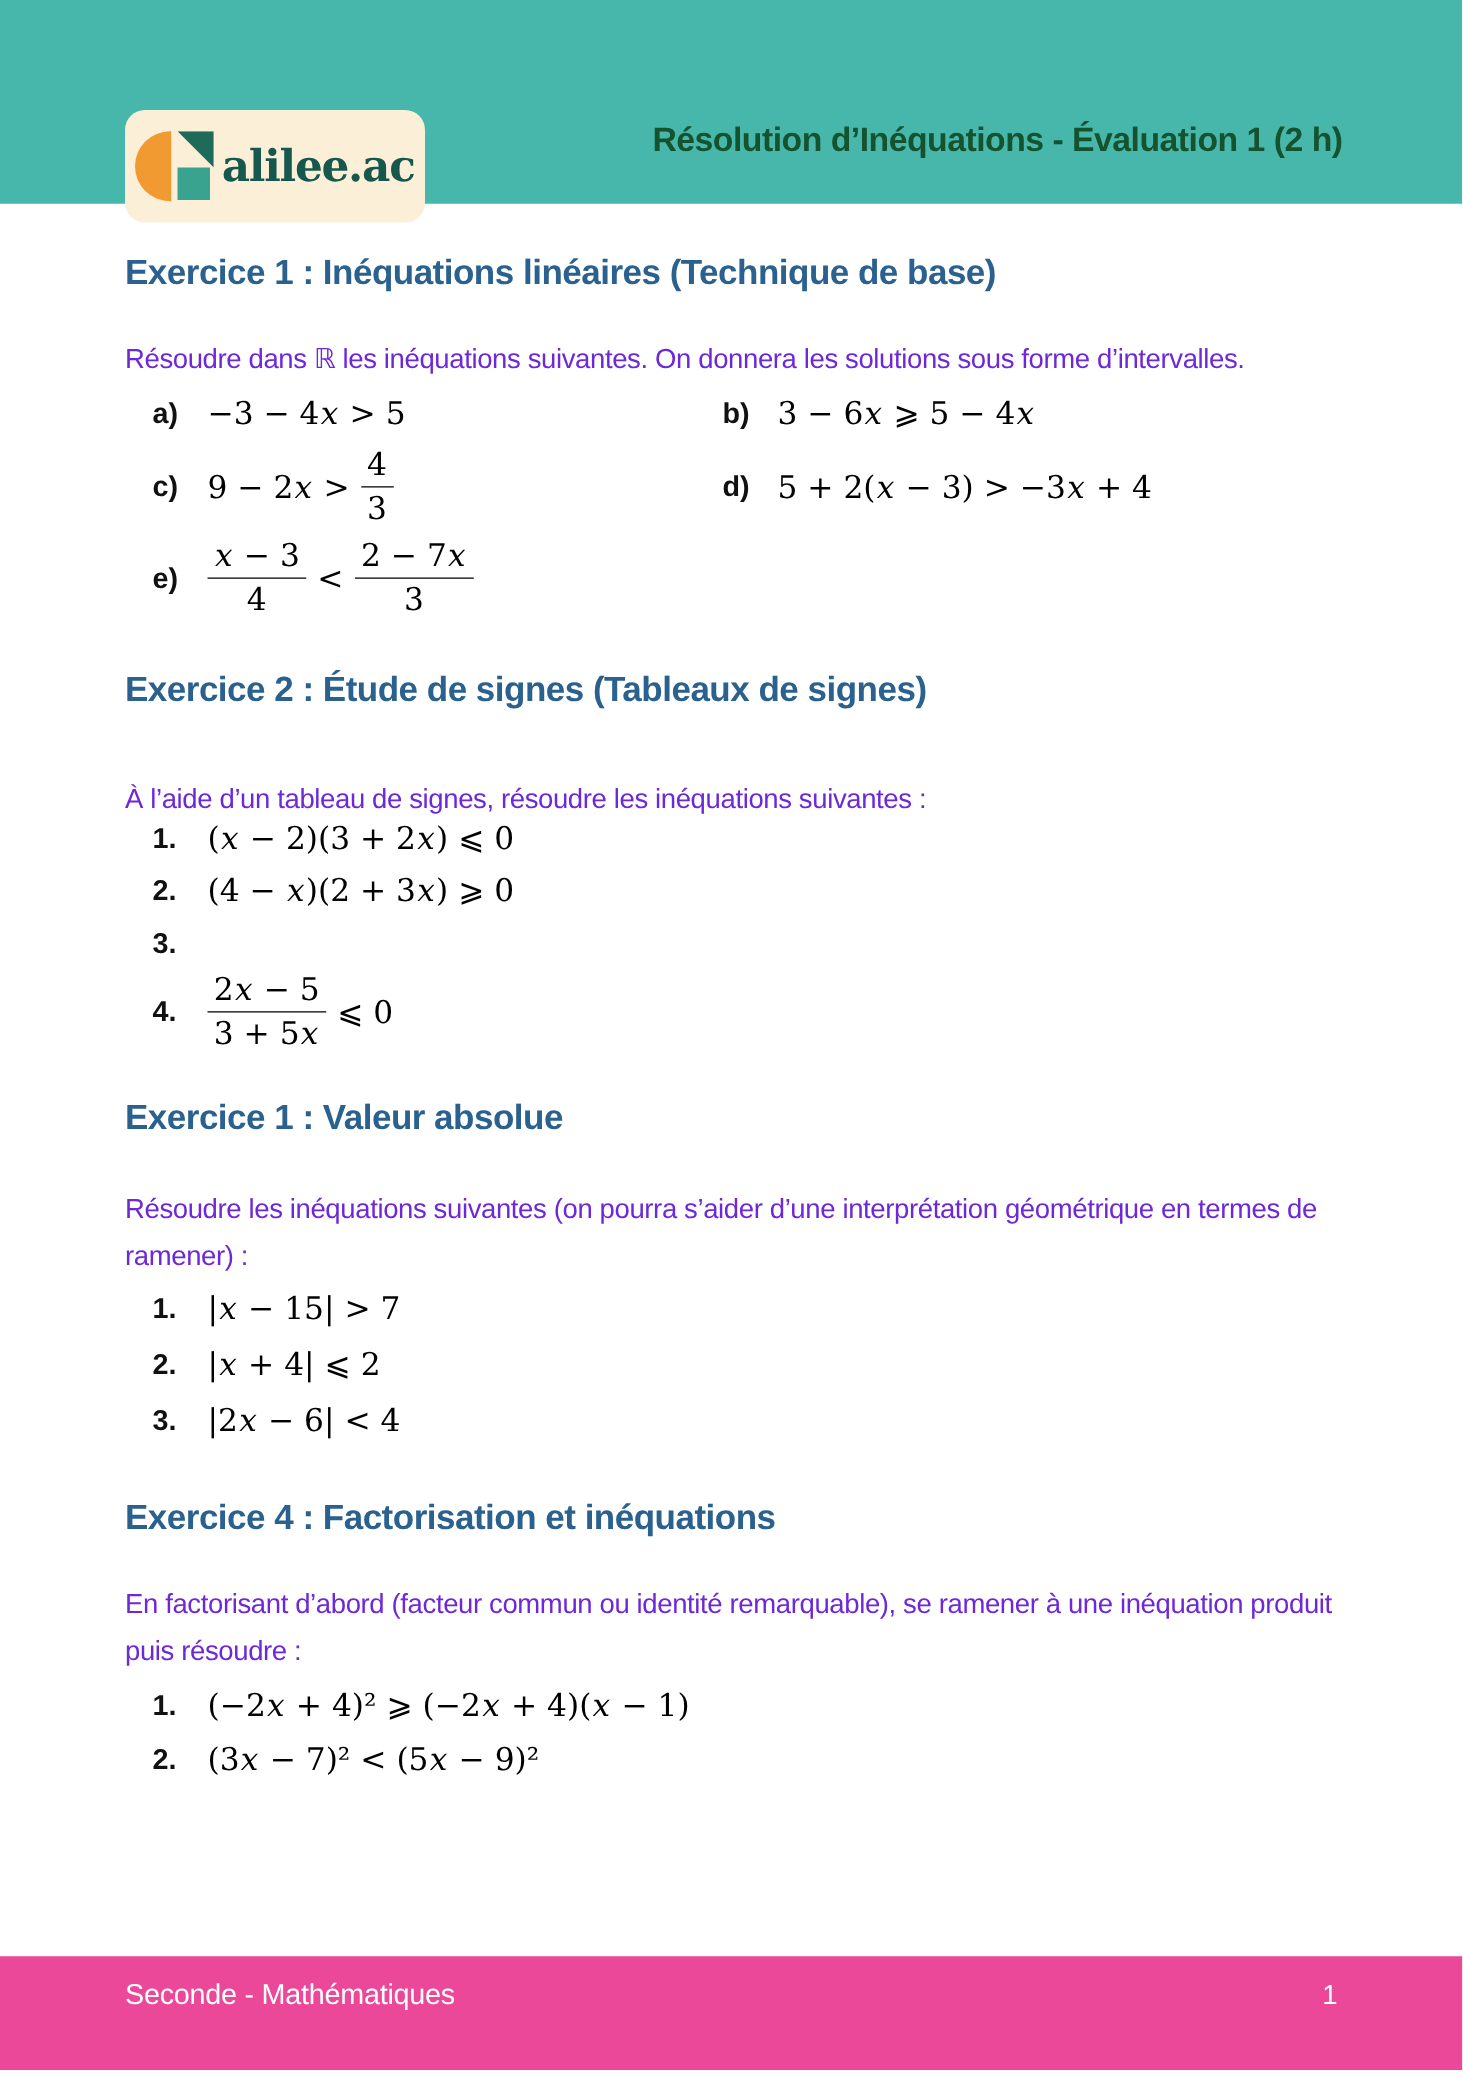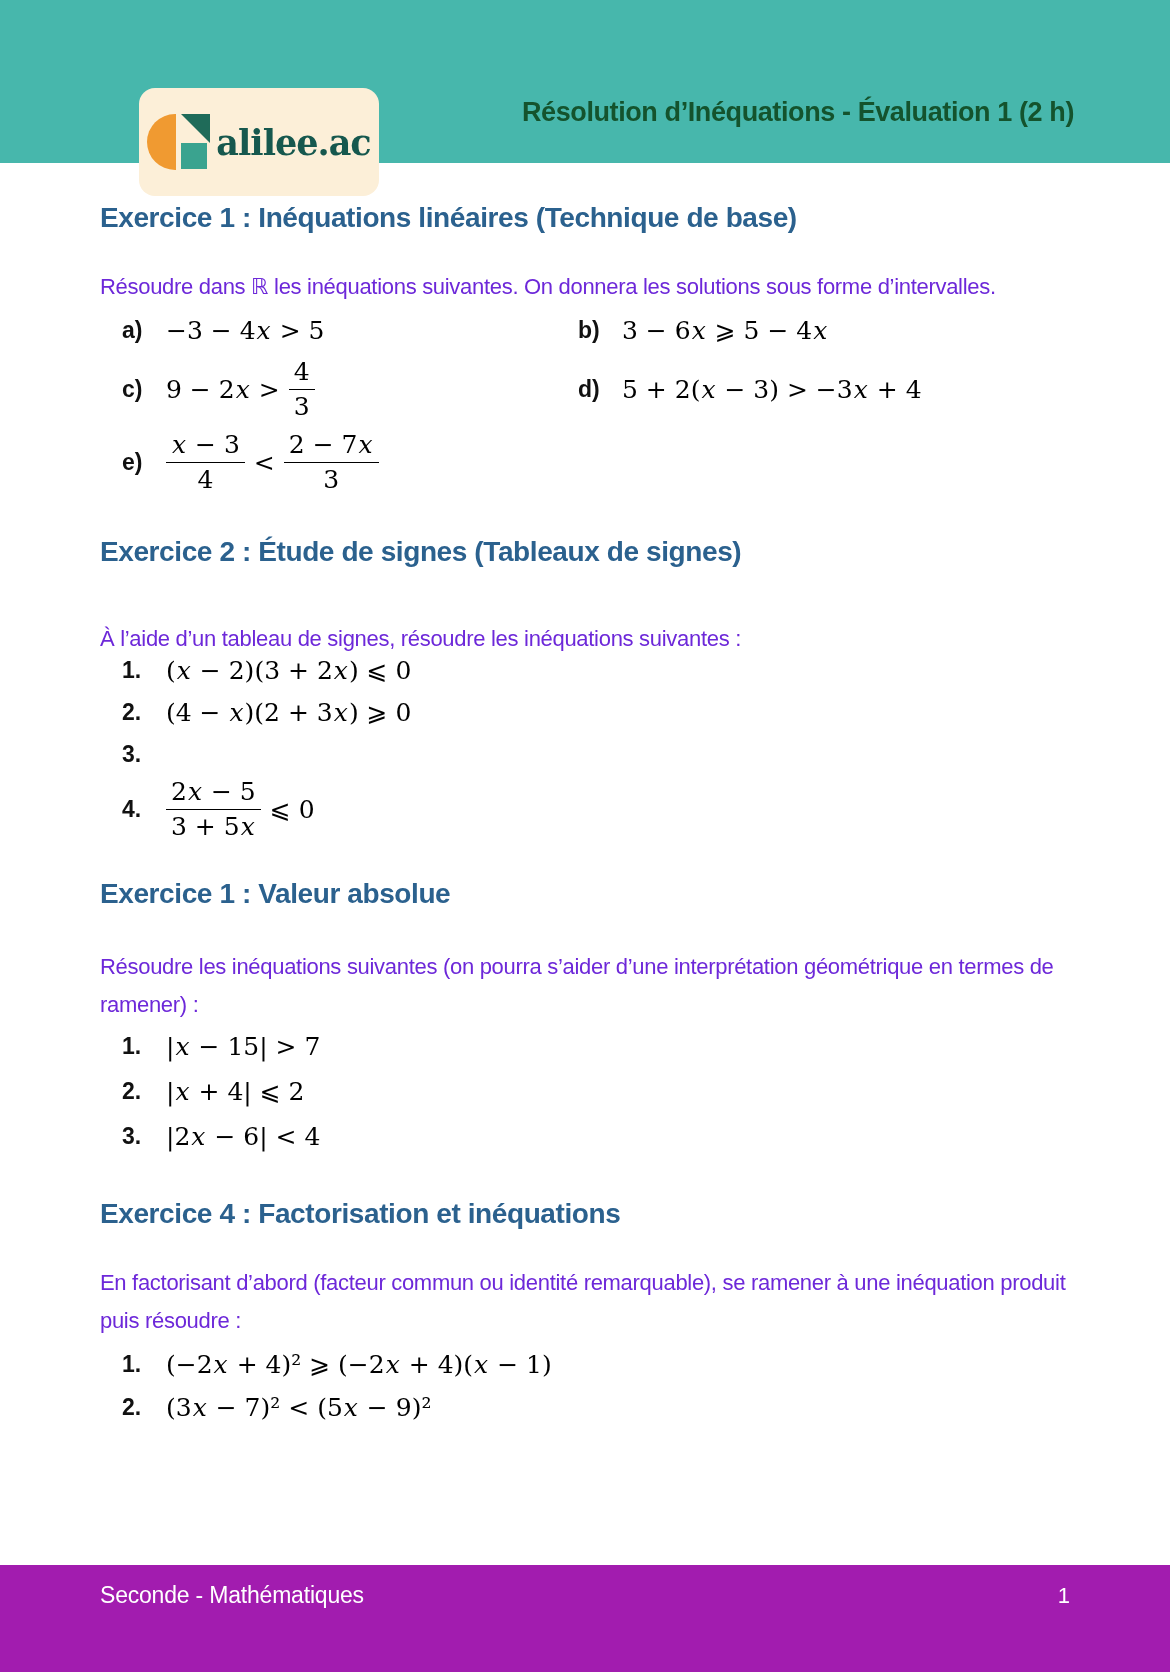--- a/index.html
+++ b/index.html
@@ -1,22 +1,22 @@
 <!DOCTYPE html>
 <html><head>
 <meta charset="utf-8">
 <style>
   html,body{margin:0;padding:0;background:#ffffff;}
   .page{position:relative;width:1170px;height:1672px;overflow:hidden;background:#ffffff;
         font-family:"Liberation Sans","DejaVu Sans",sans-serif;color:#1c1c1c;}
 
   
   .header{position:absolute;top:0;left:0;width:1170px;height:163px;background:#47b7ac;}
-  .logo{position:absolute;left:100px;top:88px;width:240px;height:108px;background:#fcefd8;
-        border-radius:16px;display:flex;align-items:center;justify-content:center;gap:5px;z-index:2;margin-left:39px;}
+  .logo{position:absolute;left:100px;top:88px;width:240px;height:90px;background:#fcefd8;
+        border-radius:16px;display:flex;align-items:center;justify-content:center;gap:5px;z-index:2;}
   .logo-mark{position:relative;width:64px;height:56px;flex:0 0 auto;}
   .mark-disc{position:absolute;left:0;top:0;width:29px;height:56px;background:#f09a31;
              border-radius:29px 0 0 29px;}
   .mark-tri{position:absolute;left:34px;top:0;width:29px;height:29px;display:block;}
   .mark-sq{position:absolute;left:34px;bottom:1px;width:26px;height:26px;background:#3aa38f;}
   .logo-text{font-family:"DejaVu Serif","Liberation Serif",serif;font-weight:600;
              font-size:35px;color:#16584e;letter-spacing:-1px;line-height:1;}
   .header-title{position:absolute;top:97px;right:96px;color:#14532d;font-size:27px;
                 font-weight:700;letter-spacing:-0.4px;white-space:nowrap;}
 
@@ -39,21 +39,21 @@
   .item{display:flex;align-items:center;gap:14px;min-height:36px;}
   .lbl{flex:0 0 auto;min-width:30px;font-weight:700;font-size:23px;color:#111;}
   .ex1-grid{position:absolute;left:122px;top:312px;width:900px;display:grid;
             grid-template-columns:456px auto;row-gap:10px;align-items:center;}
   .vlist{position:absolute;display:flex;flex-direction:column;}
   #ex2-list{left:122px;top:652px;gap:6px;}
   #ex3-list{left:122px;top:1028px;gap:9px;}
   #ex4-list{left:122px;top:1346px;gap:7px;}
 
   
-  .footer{position:absolute;left:0;top:1565px;width:1170px;height:107px;background:#a21caf;color:#fff;}
+  .footer{position:absolute;left:0;top:1565px;width:1170px;height:91px;background:#ec4899;color:#fff;}
   .footer-left{position:absolute;left:100px;top:17px;font-size:23px;letter-spacing:-0.2px;}
   .footer-page{position:absolute;right:100px;top:18px;font-size:22px;}
 </style>
 </head>
 <body>
 
 <div class="page">
 
   <div class="header">
     <div class="logo">

